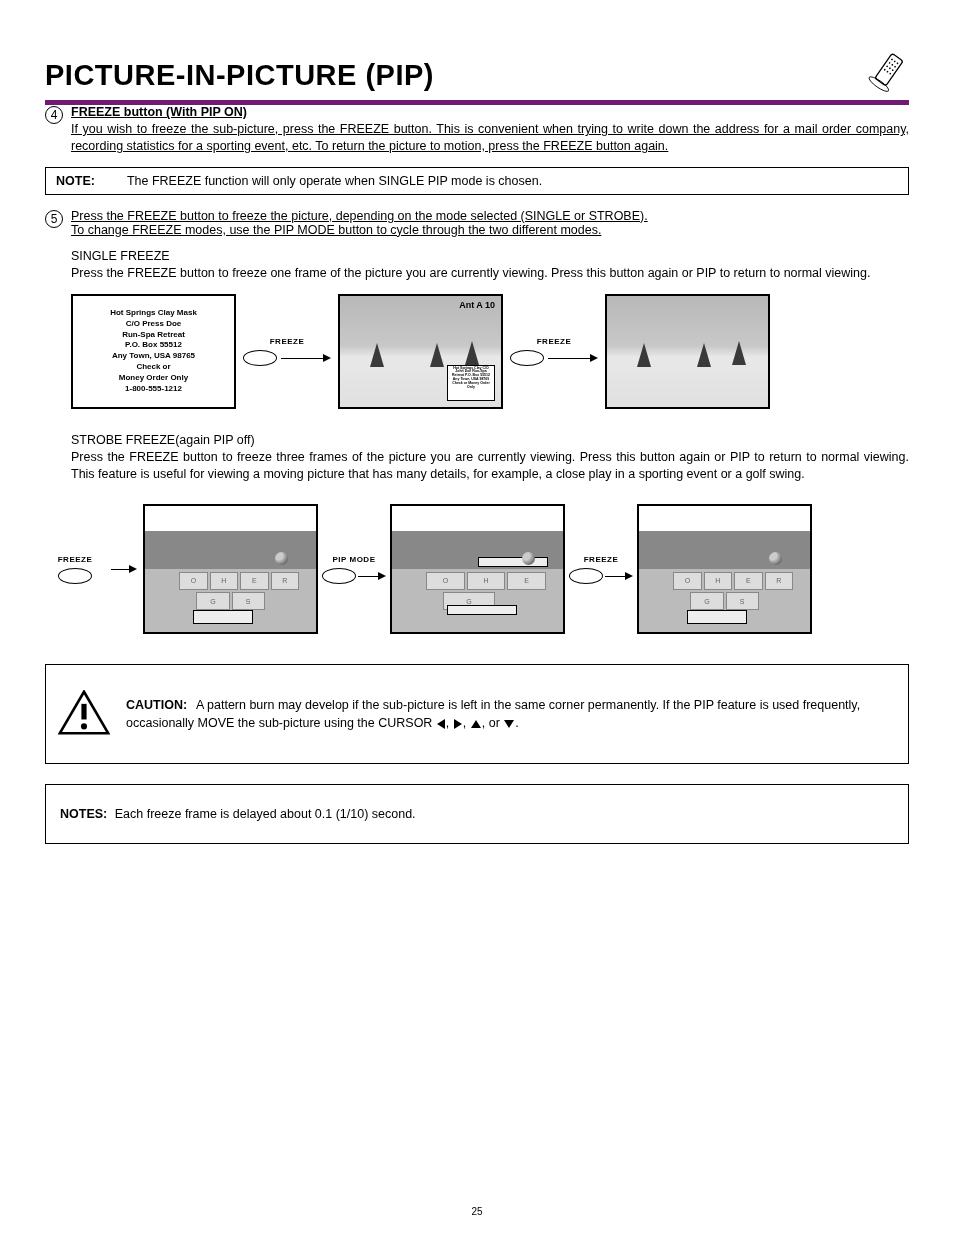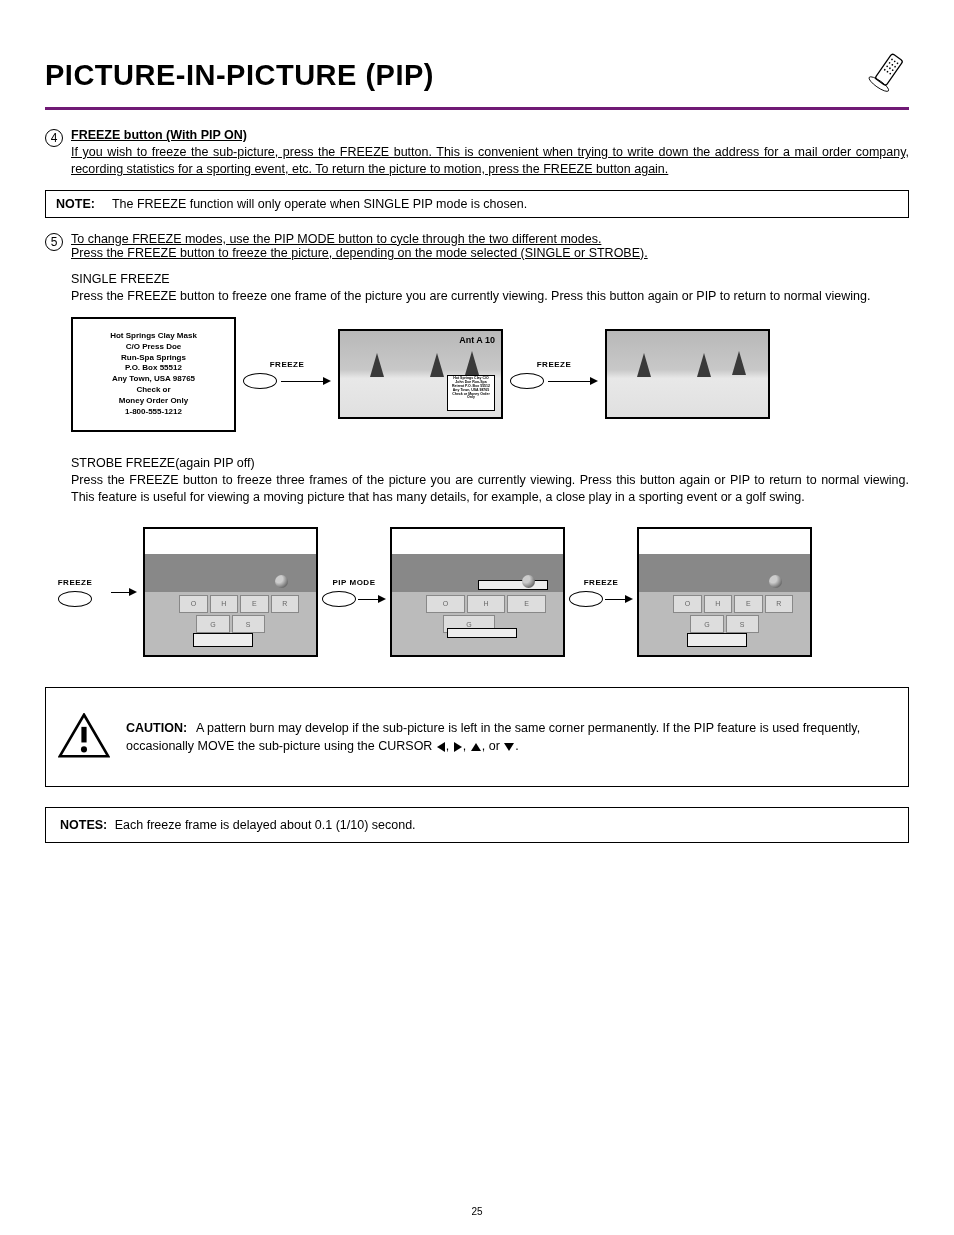--- a/index.html
+++ b/index.html
@@ -10,23 +10,22 @@
     background: #fff;
     width: 954px;
     height: 1235px;
     padding: 50px 45px 0 45px;
     position: relative;
   }
   .header {
     display: flex;
     justify-content: space-between;
     align-items: flex-end;
-    border-bottom: 3px solid #701a75;
-    padding-bottom: 15px;
-    margin-bottom: 18px;
+    border-bottom: 5px solid #701a75;
+    padding-bottom: 8px;
   }
   .title {
     font-size: 29px;
     font-weight: bold;
     letter-spacing: 0.5px;
   }
   .remote-icon {
     width: 42px;
     height: 42px;
     padding-bottom: 4px;
@@ -54,21 +53,21 @@
   .step-heading { font-weight: bold; margin-bottom: 2px; }
   .body-text {
     text-align: justify;
     line-height: 1.35;
   }
   .note-box {
     border: 1.5px solid #000;
     padding: 6px 10px;
     margin: 10px 0 14px 0;
     display: flex;
-    gap: 17px;
+    gap: 32px;
   }
   .note-label { font-weight: bold; }
   .sub-heading { font-weight: normal; margin: 8px 0 2px 0; }
   .indent { margin-left: 26px; }
 
   
   .diagram1 {
     display: flex;
     align-items: center;
     gap: 6px;
@@ -84,21 +83,21 @@
     flex-direction: column;
     align-items: center;
     justify-content: center;
     font-size: 8px;
     font-weight: bold;
     text-align: center;
     line-height: 1.35;
     padding: 4px;
   }
   .screen-img {
-    width: 165px; height: 90px;
+    width: 165px; height: 115px;
     border: 2px solid #000;
     position: relative;
     overflow: hidden;
   }
   .snowy {
     width: 100%; height: 100%;
     background: linear-gradient(to bottom, #b8b8b8 0%, #c8c8c8 45%, #e8e8e8 55%, #e0e0e0 100%);
     position: relative;
   }
   .tree {
@@ -259,21 +258,21 @@
     vertical-align: middle;
     margin: 0 1px;
   }
   .tri-l { border-width: 5px 8px 5px 0; border-color: transparent #000 transparent transparent; }
   .tri-r { border-width: 5px 0 5px 8px; border-color: transparent transparent transparent #000; }
   .tri-u { border-width: 0 5px 8px 5px; border-color: transparent transparent #000 transparent; }
   .tri-d { border-width: 8px 5px 0 5px; border-color: #000 transparent transparent transparent; }
 
   .notes-box {
     border: 1.5px solid #000;
-    padding: 10px 14px;
+    padding: 22px 14px;
   }
   .notes-label { font-weight: bold; margin-right: 4px; }
 
   .page-num {
     position: absolute;
     bottom: 18px;
     left: 0; right: 0;
     text-align: center;
     font-size: 10px;
   }
@@ -316,35 +315,35 @@
 </div>
 
 <div class="note-box">
   <span class="note-label">NOTE:</span>
   <span>The FREEZE function will only operate when SINGLE PIP mode is chosen.</span>
 </div>
 
 <div class="section step-row">
   <div class="step-num">5</div>
   <div class="step-body">
+    <div>Press the FREEZE button to freeze the picture, depending on the mode selected (SINGLE or STROBE).</div>
     <div>To change FREEZE modes, use the PIP MODE button to cycle through the two different modes.</div>
-    <div>Press the FREEZE button to freeze the picture, depending on the mode selected (SINGLE or STROBE).</div>
   </div>
 </div>
 
 <div class="indent">
   <div class="sub-heading">SINGLE FREEZE</div>
   <div class="body-text">Press the FREEZE button to freeze one frame of the picture you are currently viewing.  Press this button again or PIP to return to normal viewing.</div>
 </div>
 
 <div class="diagram1">
   <div class="screen-box">
     <div>Hot Springs Clay Mask</div>
     <div>C/O Press Doe</div>
-    <div>Run-Spa Springs</div>
+    <div>Run-Spa Retreat</div>
     <div>P.O. Box 55512</div>
     <div>Any Town, USA 98765</div>
     <div>Check or</div>
     <div>Money Order Only</div>
     <div>1-800-555-1212</div>
   </div>
   <div class="arrow-group">
     <div class="arrow-label">FREEZE</div>
     <div style="display:flex;align-items:center;gap:4px;">
       <div class="oval-btn"></div>

